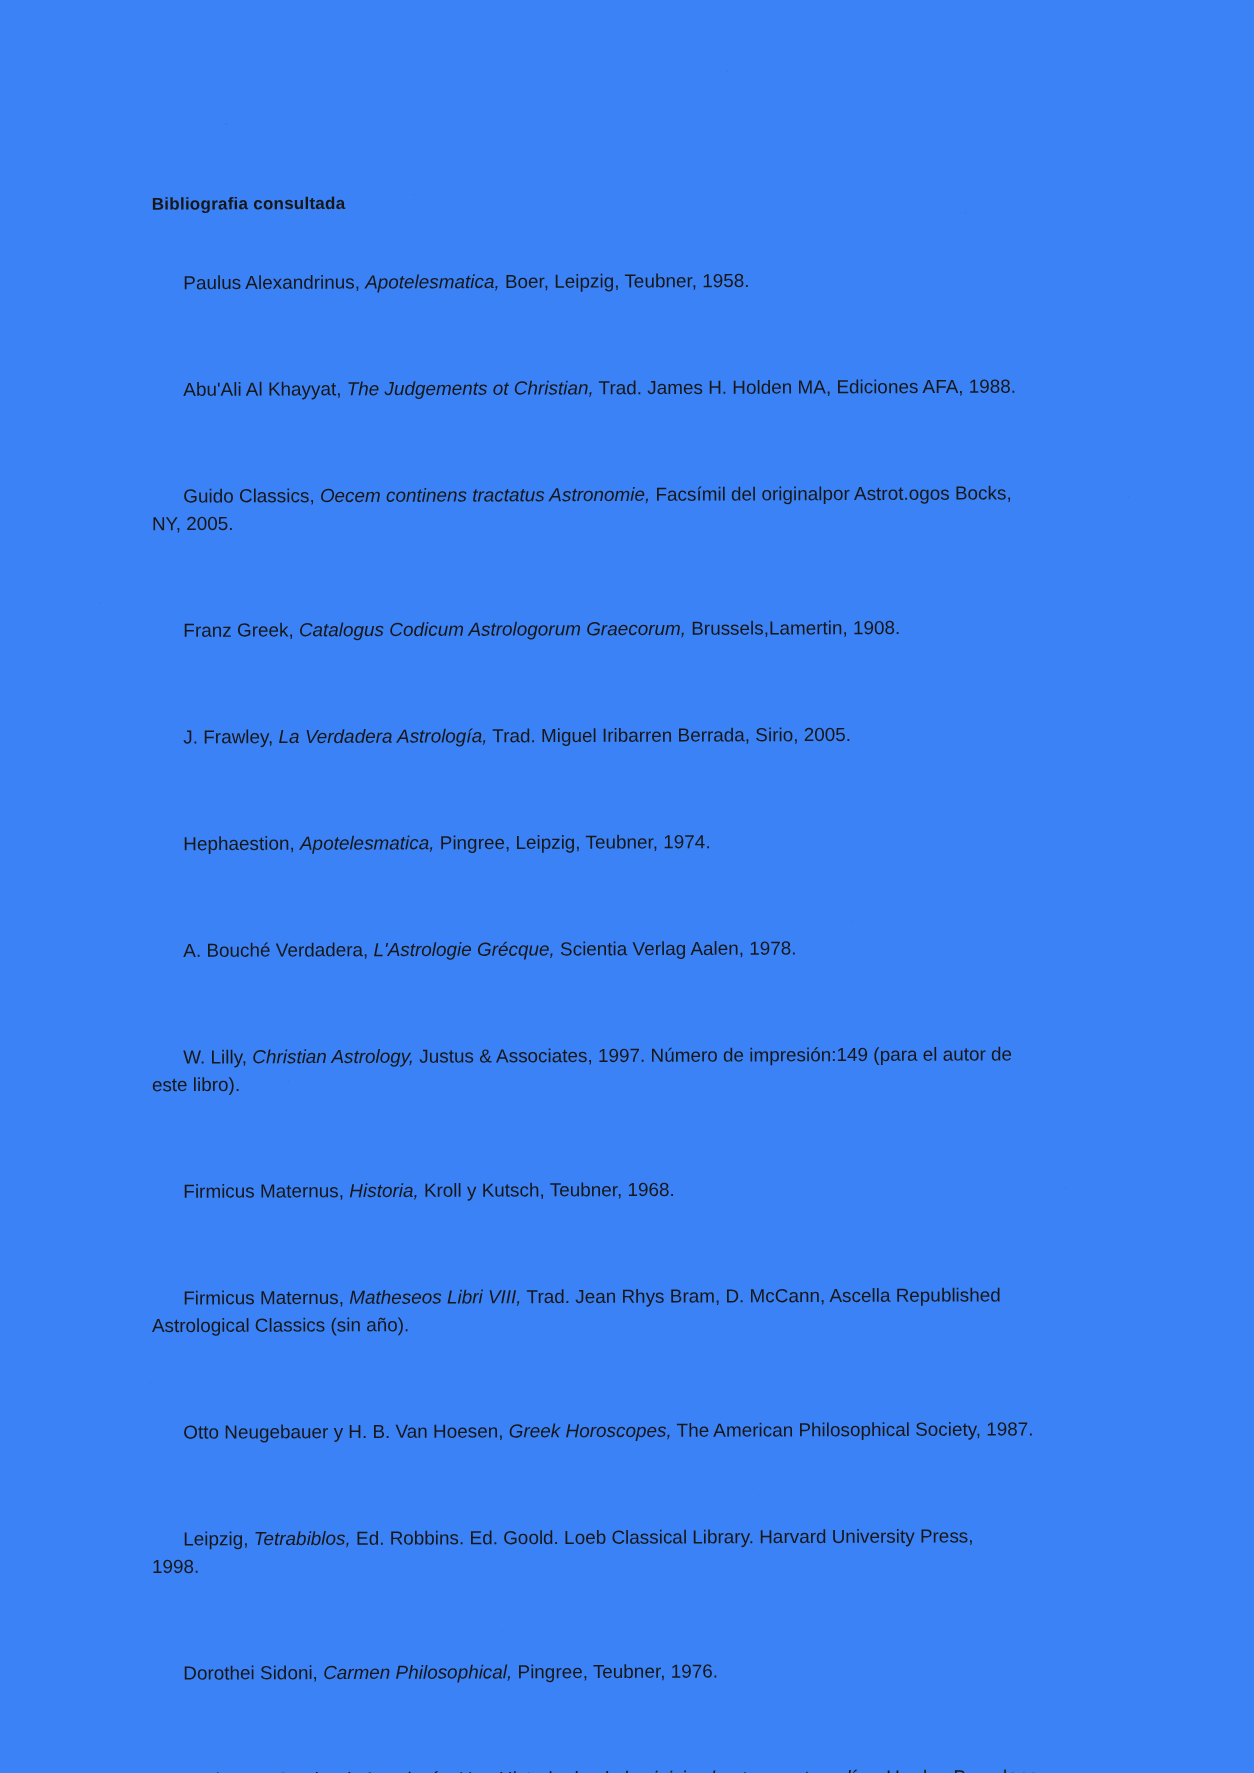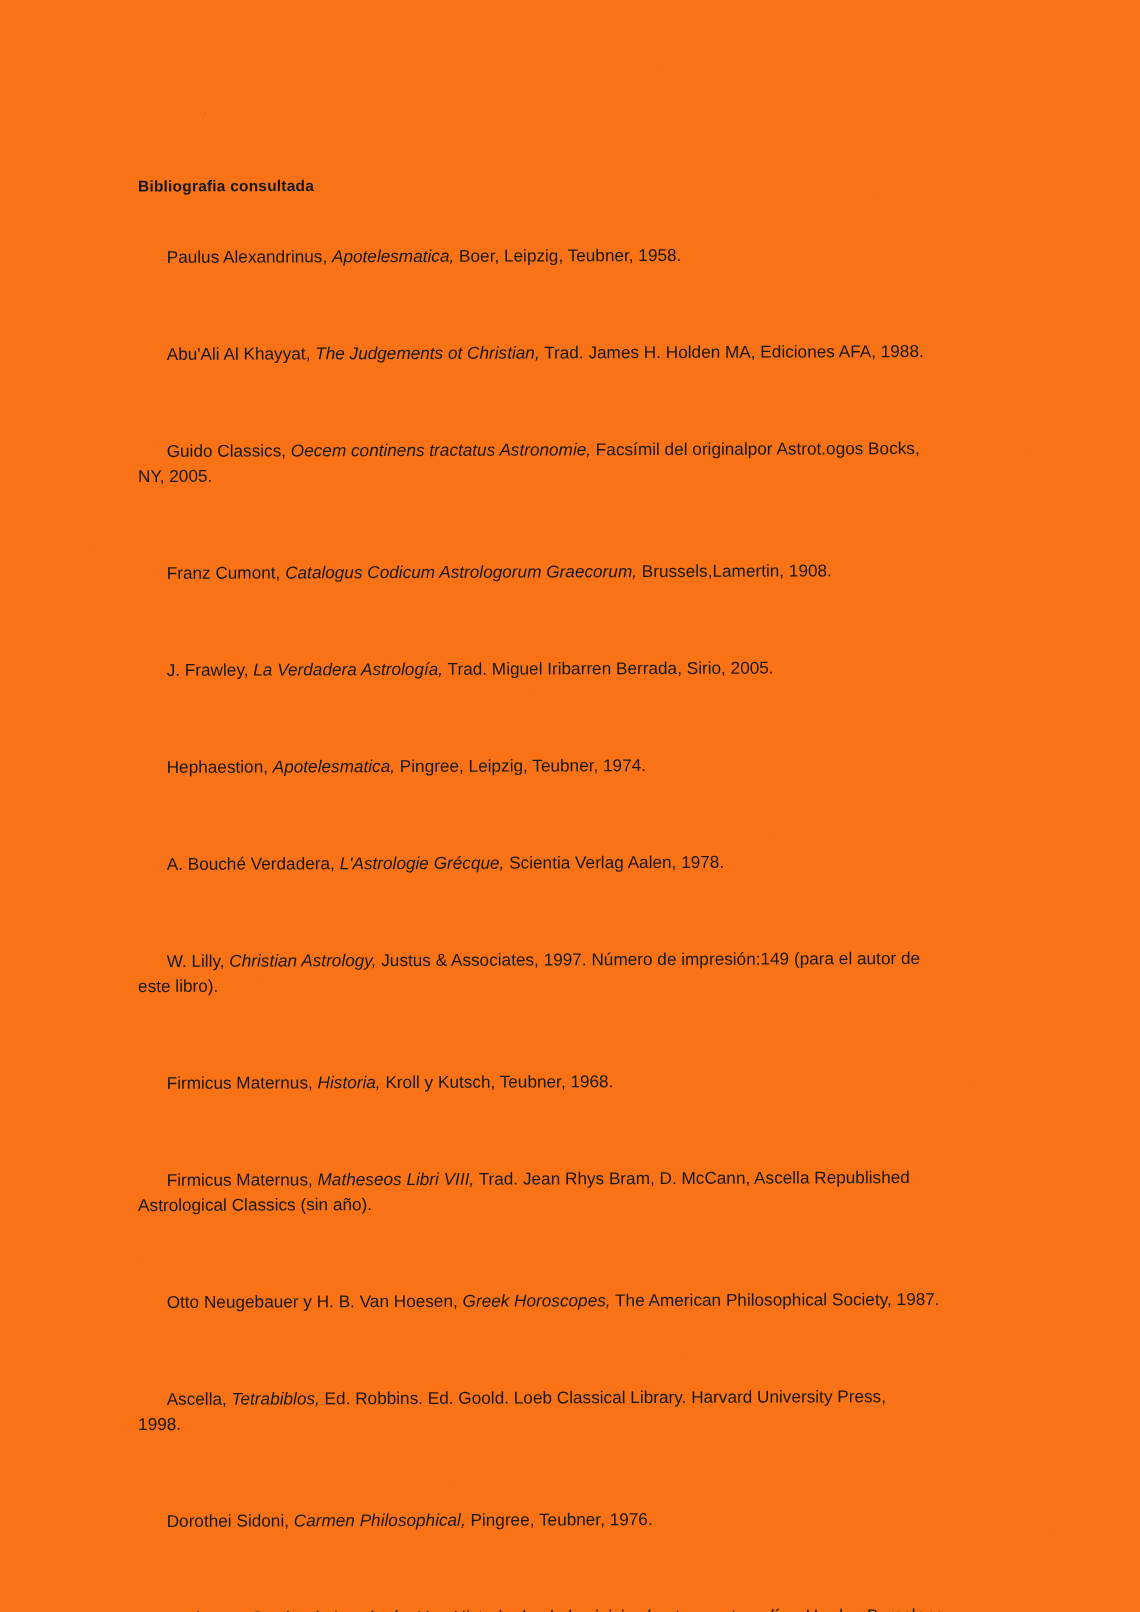--- a/index.html
+++ b/index.html
@@ -6,21 +6,21 @@
   html, body {
     margin: 0;
     padding: 0;
     background: #ffffff;
   }
 
   .page {
     position: relative;
     width: 1140px;
     height: 1612px;
-    background: #f97316;
+    background: #3b82f6;
     overflow: hidden;
     font-family: "Liberation Sans", sans-serif;
     color: #171717;
   }
 
   
   .scan-grain {
     position: absolute;
     inset: 0;
     pointer-events: none;
@@ -88,21 +88,21 @@
     <p class="entry">
       <span>Abu'Ali Al Khayyat, </span><i>The Judgements ot Christian,</i><span> Trad. James H. Holden MA, Ediciones AFA, 1988.</span>
     </p>
 
     <p class="entry">
       <span>Guido Classics, </span><i>Oecem continens tractatus Astronomie,</i><span> Facsímil del originalpor Astrot.ogos Bocks,
 NY, 2005.</span>
     </p>
 
     <p class="entry">
-      <span>Franz Cumont, </span><i>Catalogus Codicum Astrologorum Graecorum,</i><span> Brussels,Lamertin, 1908.</span>
+      <span>Franz Greek, </span><i>Catalogus Codicum Astrologorum Graecorum,</i><span> Brussels,Lamertin, 1908.</span>
     </p>
 
     <p class="entry">
       <span>J. Frawley, </span><i>La Verdadera Astrología,</i><span> Trad. Miguel Iribarren Berrada, Sirio, 2005.</span>
     </p>
 
     <p class="entry">
       <span>Hephaestion, </span><i>Apotelesmatica,</i><span> Pingree, Leipzig, Teubner, 1974.</span>
     </p>
 
@@ -122,21 +122,21 @@
     <p class="entry">
       <span>Firmicus Maternus, </span><i>Matheseos Libri VIII,</i><span> Trad. Jean Rhys Bram, D. McCann, Ascella Republished
 Astrological Classics (sin año).</span>
     </p>
 
     <p class="entry">
       <span>Otto Neugebauer y H. B. Van Hoesen, </span><i>Greek Horoscopes,</i><span> The American Philosophical Society, 1987.</span>
     </p>
 
     <p class="entry">
-      <span>Ascella, </span><i>Tetrabiblos,</i><span> Ed. Robbins. Ed. Goold. Loeb Classical Library. Harvard University Press,
+      <span>Leipzig, </span><i>Tetrabiblos,</i><span> Ed. Robbins. Ed. Goold. Loeb Classical Library. Harvard University Press,
 1998.</span>
     </p>
 
     <p class="entry">
       <span>Dorothei Sidoni, </span><i>Carmen Philosophical,</i><span> Pingree, Teubner, 1976.</span>
     </p>
 
     <p class="entry">
       <span>Kocku von Stuckrad, </span><i>Astrología. Una Historia desde los inicios hasta nuestros días,</i><span> Herder, Barcelona,
 2005.</span>

